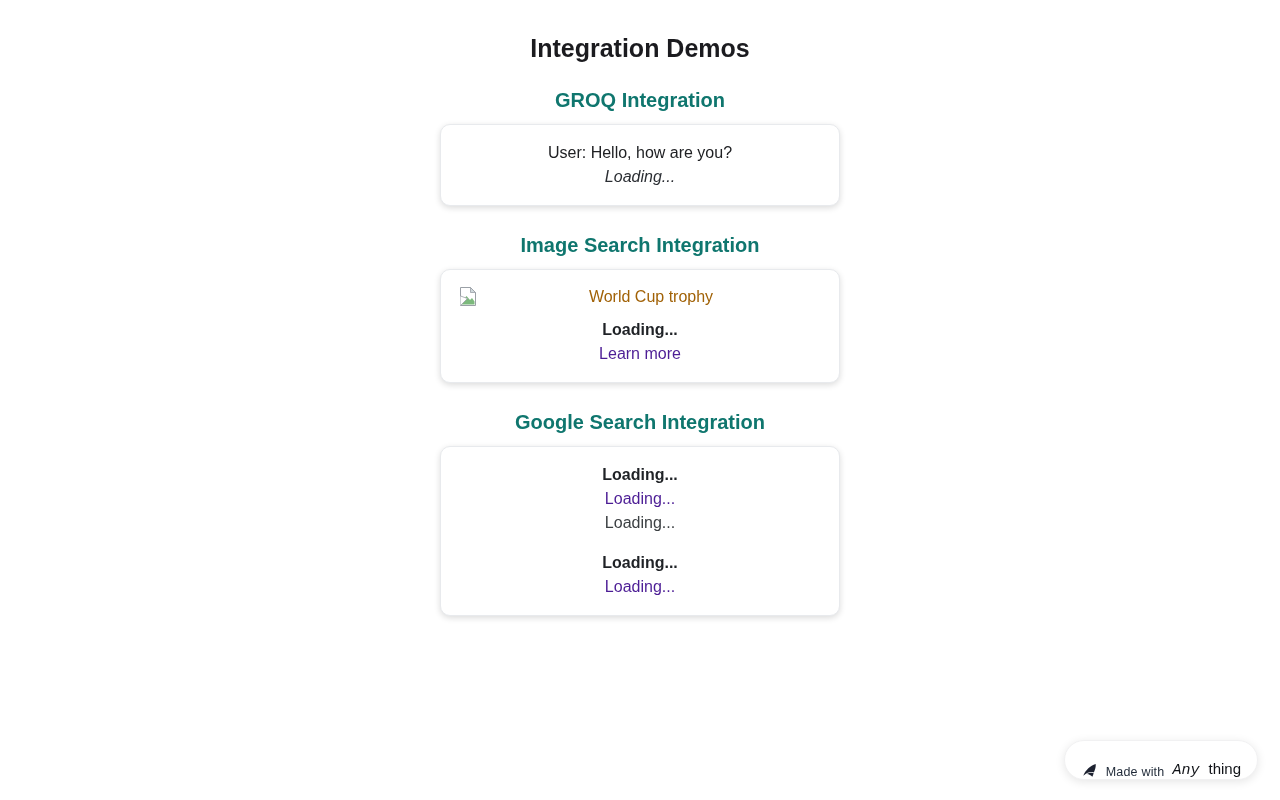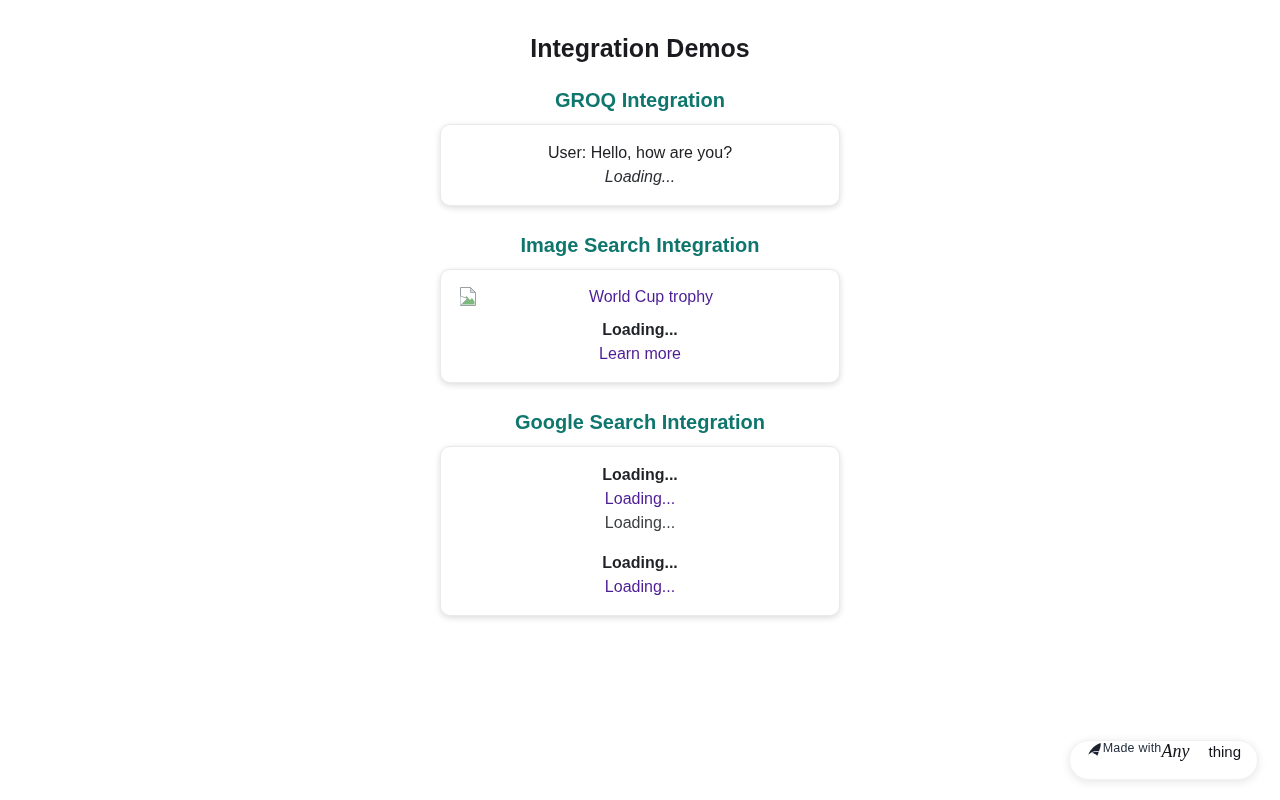--- a/index.html
+++ b/index.html
@@ -55,63 +55,64 @@
     text-decoration: none;
     cursor: pointer;
   }
   .img-row {
     display: flex;
     align-items: center;
     height: 21px;
   }
   .img-row .alt-text {
     flex: 1;
-    color: #4c1d95;
+    color: #a16207;
     font-size: 16px;
   }
   .broken-img-icon {
     width: 22px;
     height: 21px;
     flex: 0 0 auto;
     display: inline-block;
   }
   .loading-bold-row { margin-top: 11px; }
   .result-block + .result-block { margin-top: 16px; }
 
   .made-with-badge {
     position: fixed;
     right: 22px;
     bottom: 20px;
     height: 40px;
     padding: 0 16px;
     display: flex;
-    align-items: flex-start;
+    align-items: flex-end;
+    gap: 8px;
     background: #ffffff;
     border: 1px solid #f1f1f2;
     border-radius: 20px;
     box-shadow: 0 2px 10px rgba(0,0,0,0.10);
     cursor: pointer;
     white-space: nowrap;
   }
   .made-with-badge .made-with-text {
     font-size: 12.5px;
     color: #1f2937;
     letter-spacing: 0.2px;
   }
   .made-with-badge .brand {
     font-size: 15px;
     color: #111318;
     display: inline-flex;
     align-items: baseline;
   }
   .made-with-badge .brand .any {
-    font-family: Liberation Serif, serif;
+    font-family: Liberation Mono, monospace;
     font-style: italic;
-    font-size: 18px;
-    margin-right: 19px;
+    font-size: 15px;
+    margin-right: 9px;
   }
   .made-with-badge .brand .thing {
     font-family: Liberation Sans, sans-serif;
     font-size: 15px;
   }
   .logo-icon { width: 17px; height: 17px; display: inline-block; }
 </style>
 </head>
 <body>
 

